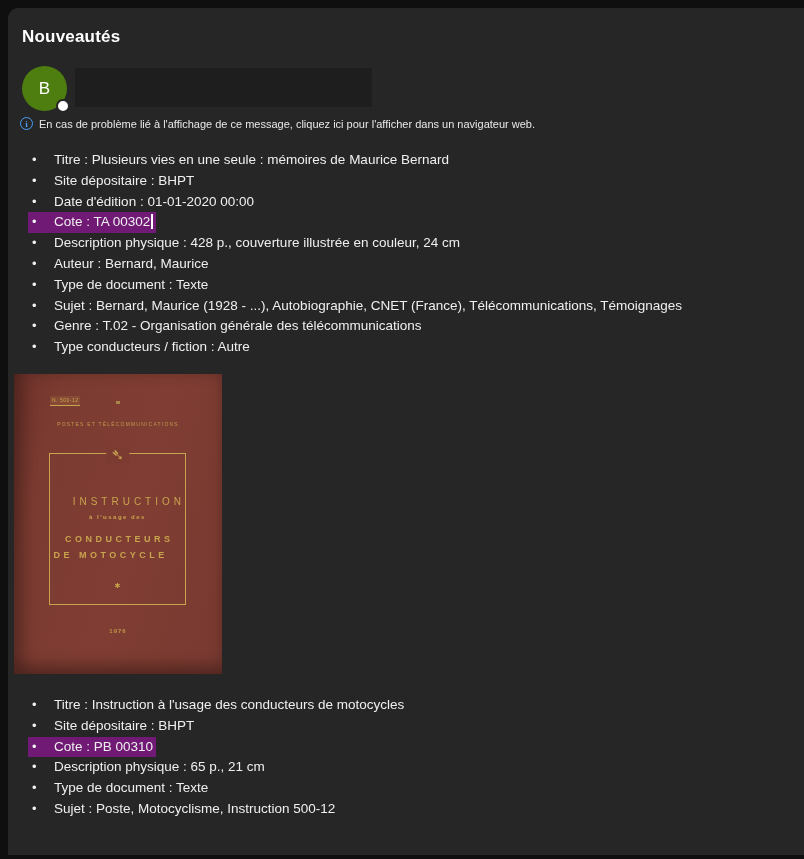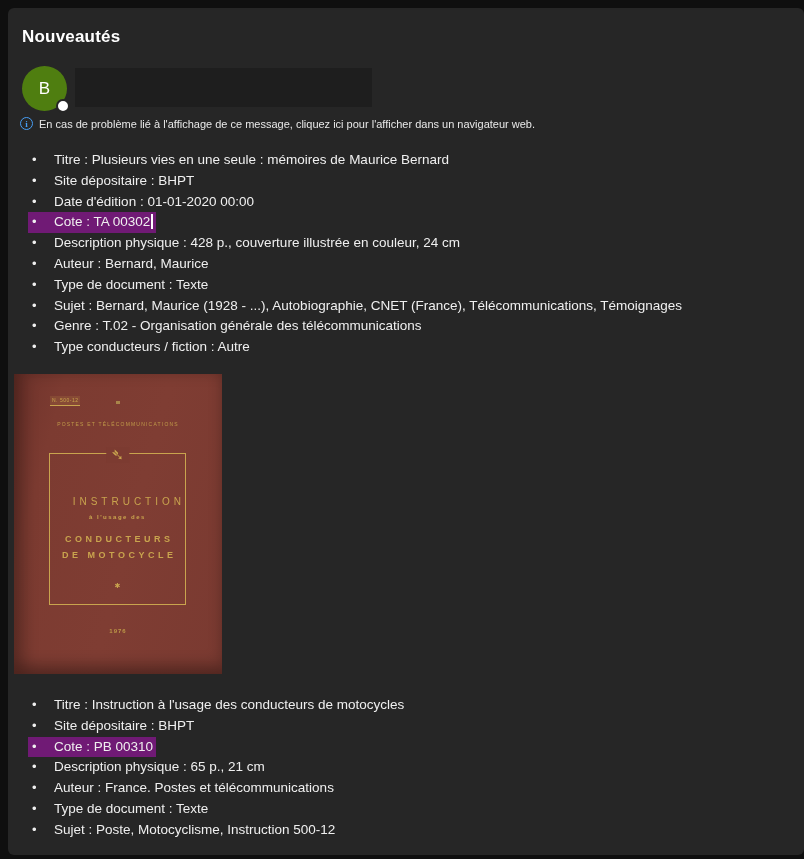--- a/index.html
+++ b/index.html
@@ -7,21 +7,20 @@
   body {
     background:#0f0f0f;
     font-family:"Liberation Sans", sans-serif;
     color:#ececec;
     position:relative;
   }
   .panel {
     position:absolute; left:8px; top:8px; right:0; bottom:4px;
     background:#262626;
     border-top-left-radius:10px;
-    border-radius:6px;
   }
   .page-title {
     position:absolute; left:14px; top:19px;
     font-size:17px; font-weight:600; color:#ffffff; letter-spacing:.2px;
   }
   
   .avatar {
     position:absolute; left:14px; top:58px;
     width:45px; height:45px; border-radius:50%;
     background:#4f7e10; color:#fff;
@@ -109,21 +108,21 @@
     position:absolute; left:0; right:0; top:60px;
     text-align:center; font-size:6px; font-weight:700; letter-spacing:1.5px;
   }
   .cover-line1 {
     position:absolute; left:0; right:0; top:80px;
     text-align:center; font-size:9px; font-weight:700; letter-spacing:3.5px;
     text-indent:3.5px;
   }
   .cover-line2 {
     position:absolute; left:0; right:0; top:96px;
-    text-align:center; font-size:9px; font-weight:700; letter-spacing:3.5px;
+    text-align:left; font-size:9px; font-weight:700; letter-spacing:3.5px;
     text-indent:3.5px;
   }
   .cover-star {
     position:absolute; left:0; right:0; top:128px;
     text-align:center; font-size:7px;
   }
   .cover-year {
     position:absolute; left:0; right:0; top:254px;
     text-align:center; font-size:6px; font-weight:700; letter-spacing:1px;
     color:#bd9848;
@@ -173,18 +172,17 @@
       <div class="cover-star">✱</div>
     </div>
     <div class="cover-year">1976</div>
   </div>
 
   <ul class="props list-2">
       <li><span>Titre : Instruction à l'usage des conducteurs de motocycles</span></li>
       <li><span>Site dépositaire : BHPT</span></li>
       <li class="hl"><span>Cote : PB 00310</span></li>
       <li><span>Description physique : 65 p., 21 cm</span></li>
-      <li><span>Auteur : France. Postes et télécommunications</span></li>
       <li><span>Type de document : Texte</span></li>
       <li><span>Sujet : Poste, Motocyclisme, Instruction 500-12</span></li>
     </ul>
 
 </div>
 
 </body></html>

